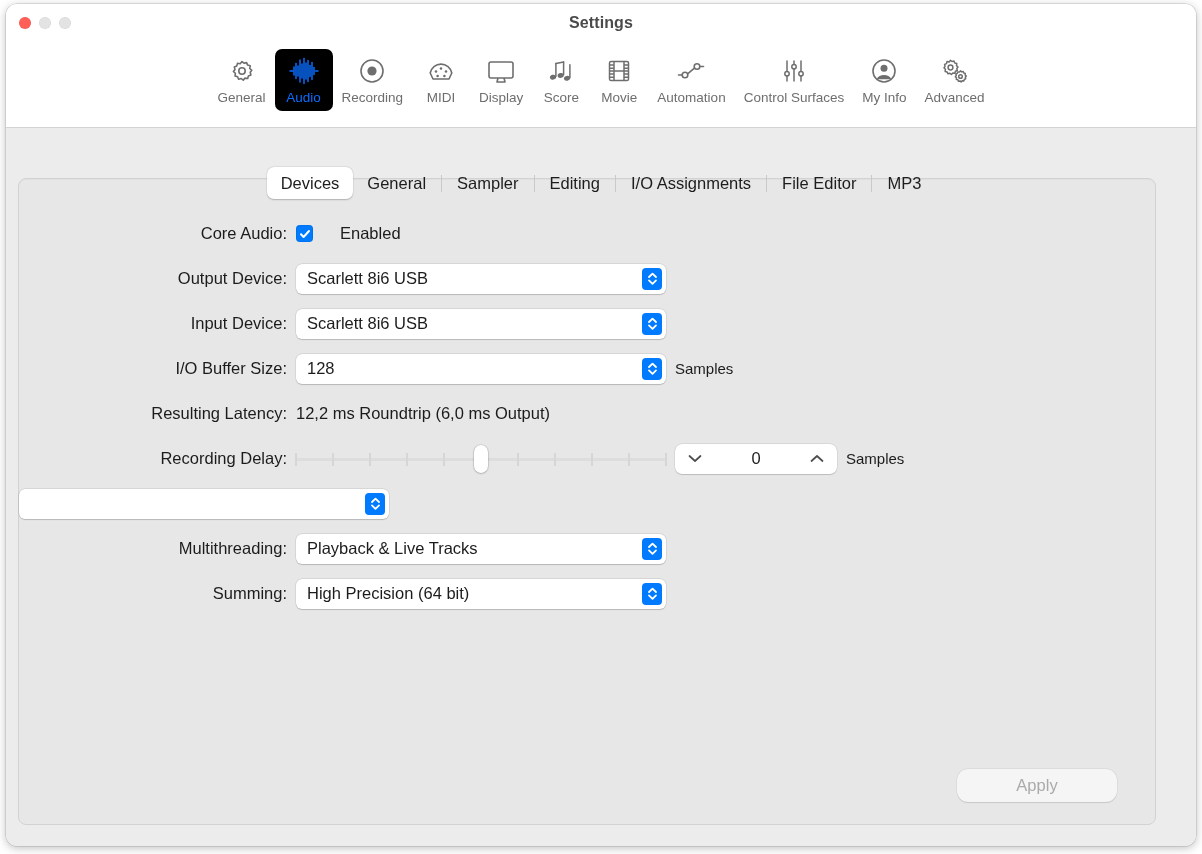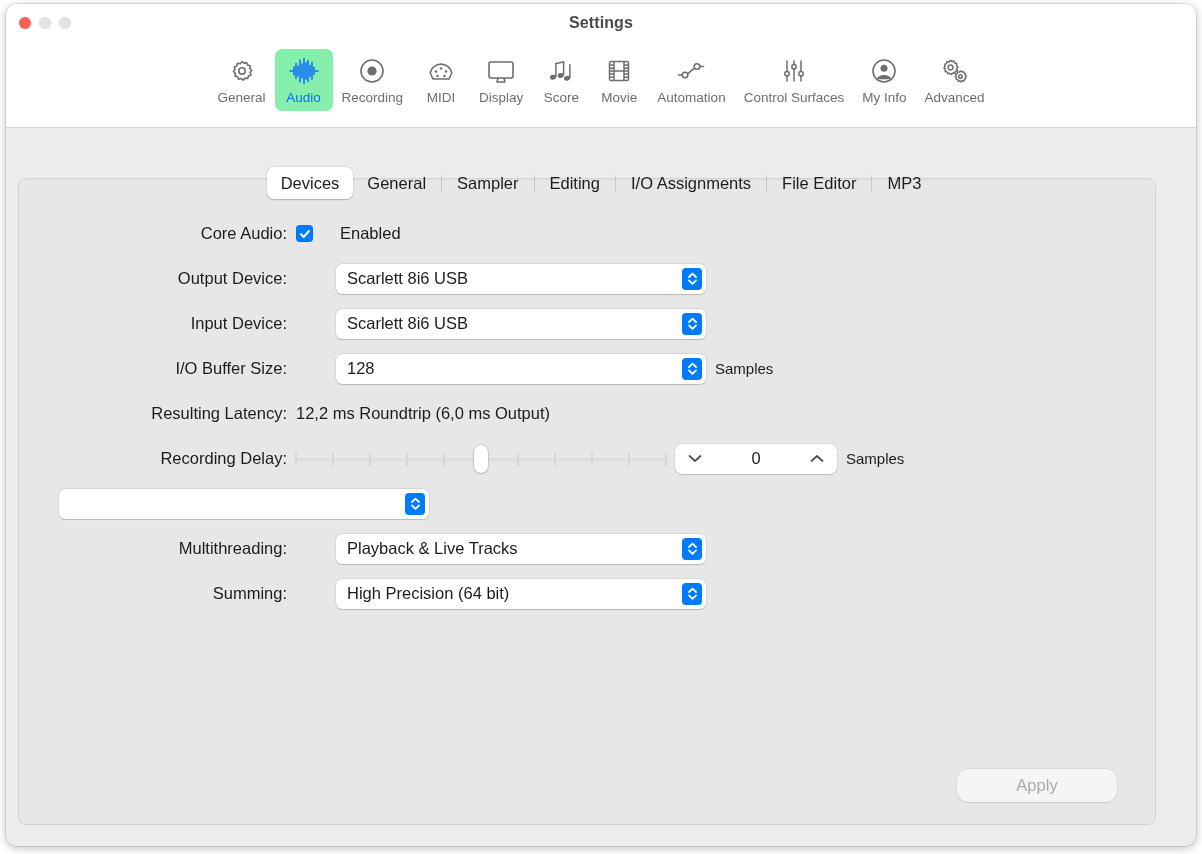--- a/index.html
+++ b/index.html
@@ -83,21 +83,21 @@
     flex-direction: column;
     align-items: center;
     justify-content: flex-start;
     gap: 3px;
     padding: 6px 9px 5px 9px;
     border-radius: 7px;
     cursor: default;
     min-width: 40px;
   }
   .tb-item.selected {
-    background: #86efac;
+    background: #000000;
   }
   .tb-icon {
     height: 32px;
     display: flex;
     align-items: center;
     justify-content: center;
     color: #6e6e6e;
   }
   .tb-item.selected .tb-icon { color: #0a6cff; }
   .tb-label {
@@ -236,21 +236,21 @@
     top: 50%;
     transform: translateY(-50%);
     width: 20px;
     height: 22px;
     border-radius: 4px;
     background: #007aff;
     display: flex;
     align-items: center;
     justify-content: center;
   }
-  .popup.w370 { width: 370px; margin-left: 40px; }
+  .popup.w370 { width: 370px; }
 
   .unit {
     font-size: 15px;
     color: #1c1c1c;
     white-space: nowrap;
   }
 
   .static-value {
     font-size: 16.5px;
     color: #1c1c1c;

